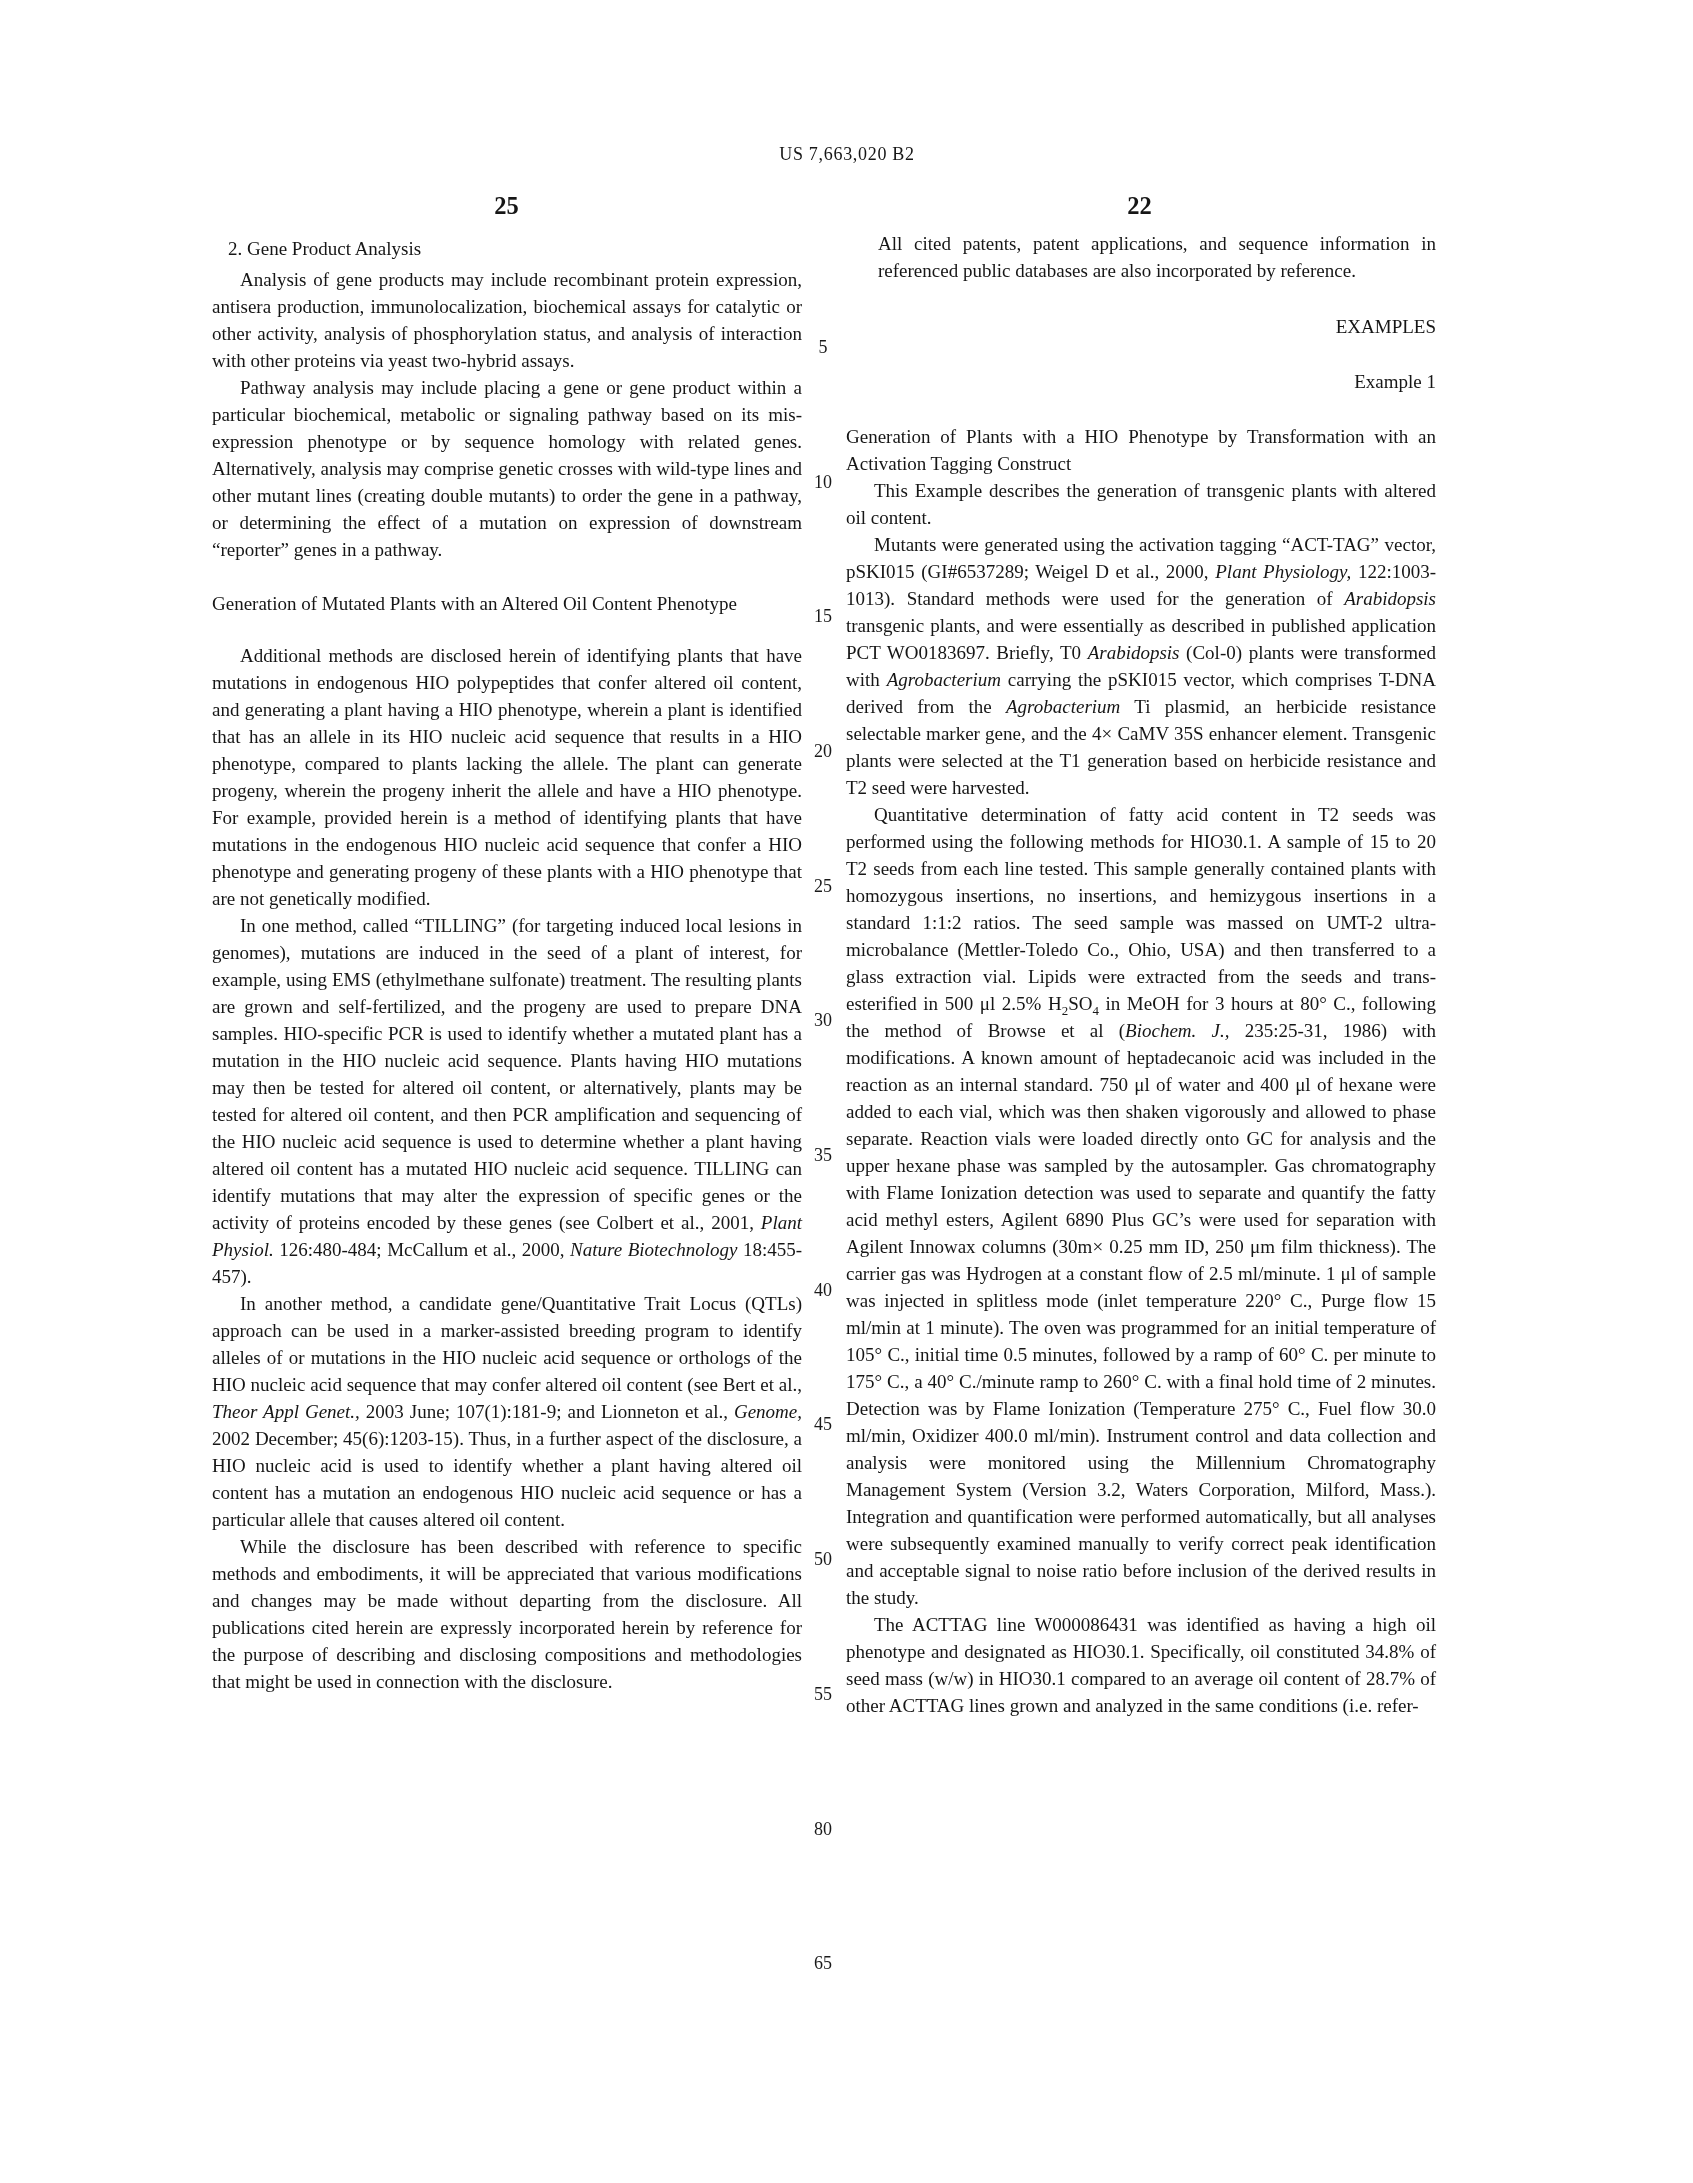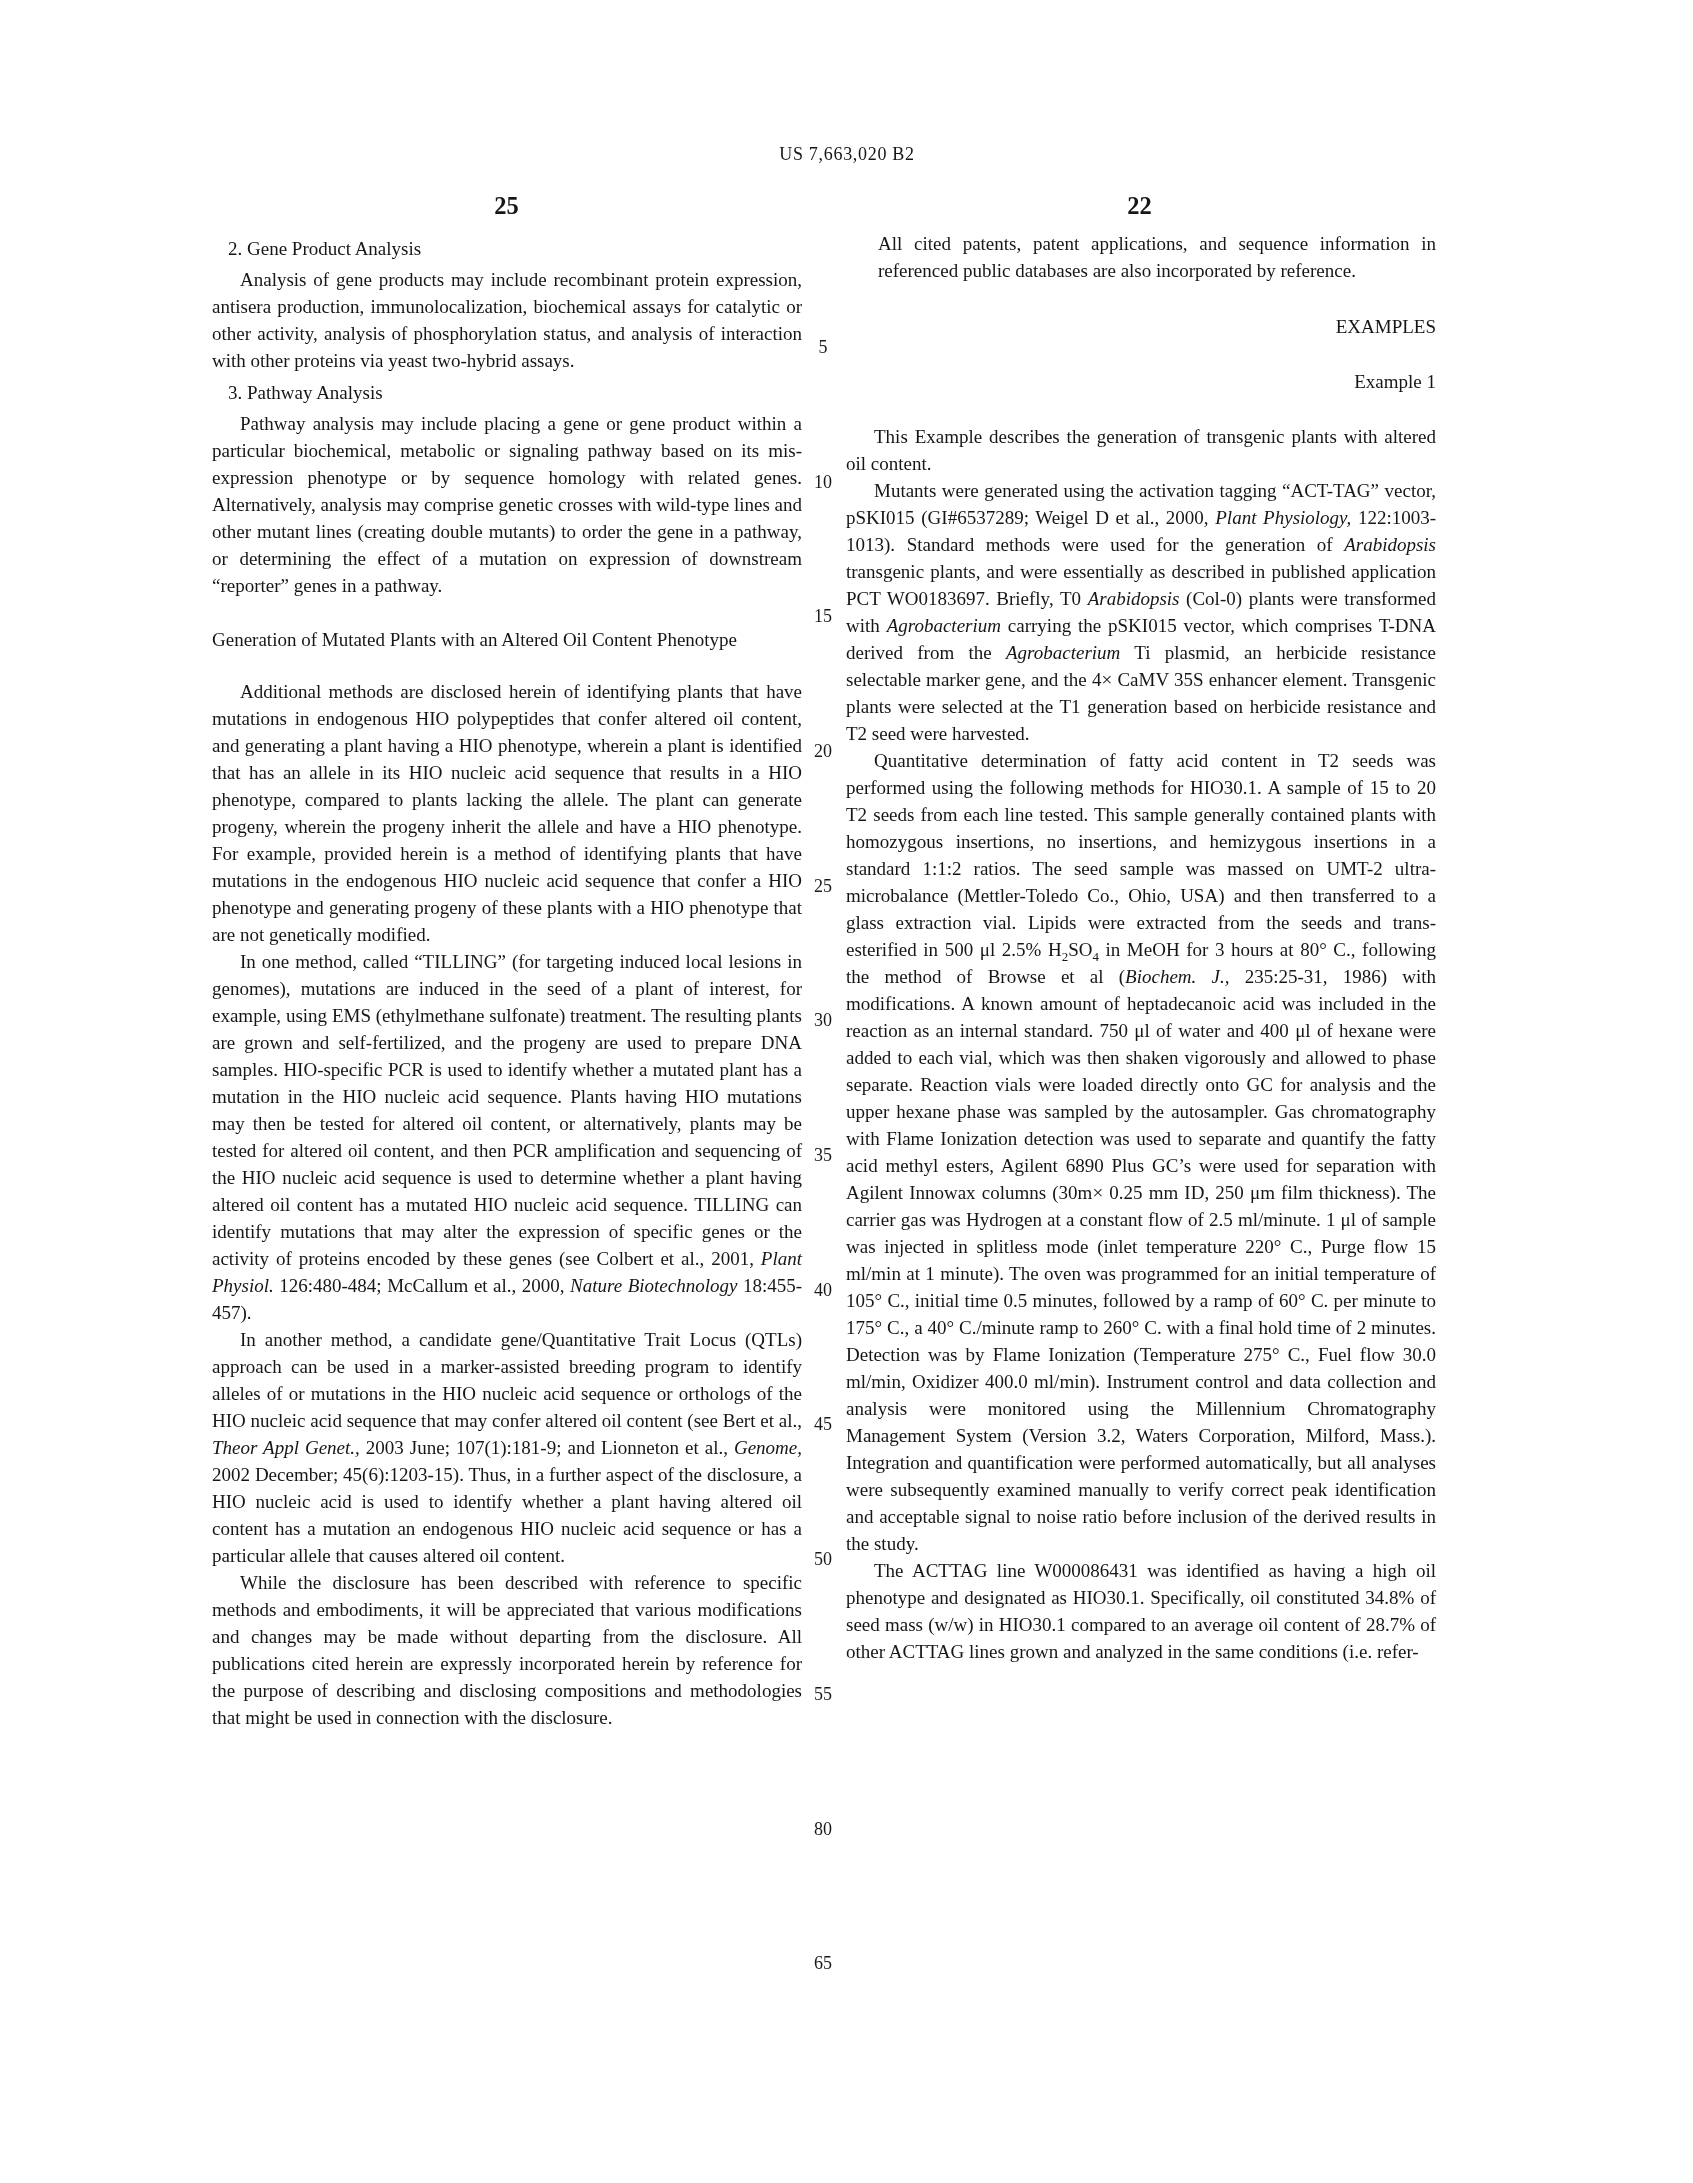--- a/index.html
+++ b/index.html
@@ -65,33 +65,33 @@
     <span style="top:1414px">45</span>
     <span style="top:1549px">50</span>
     <span style="top:1684px">55</span>
     <span style="top:1819px">80</span>
     <span style="top:1953px">65</span>
   </div>
 
   <div class="column column-left">
     <p class="h-num">2. Gene Product Analysis</p>
     <p class="para">Analysis of gene products may include recombinant protein expression, antisera production, immunolocalization, biochemical assays for catalytic or other activity, analysis of phosphorylation status, and analysis of interaction with other proteins via yeast two-hybrid assays.</p>
-    <p class="h-num">3. Pathway Analysis</p>
     <p class="para">Pathway analysis may include placing a gene or gene product within a particular biochemical, metabolic or signaling pathway based on its mis-expression phenotype or by sequence homology with related genes. Alternatively, analysis may comprise genetic crosses with wild-type lines and other mutant lines (creating double mutants) to order the gene in a pathway, or determining the effect of a mutation on expression of downstream “reporter” genes in a pathway.</p>
     <p class="h-section">Generation of Mutated Plants with an Altered Oil Content Phenotype</p>
     <p class="para">Additional methods are disclosed herein of identifying plants that have mutations in endogenous HIO polypeptides that confer altered oil content, and generating a plant having a HIO phenotype, wherein a plant is identified that has an allele in its HIO nucleic acid sequence that results in a HIO phenotype, compared to plants lacking the allele. The plant can generate progeny, wherein the progeny inherit the allele and have a HIO phenotype. For example, provided herein is a method of identifying plants that have mutations in the endogenous HIO nucleic acid sequence that confer a HIO phenotype and generating progeny of these plants with a HIO phenotype that are not genetically modified.</p>
     <p class="para">In one method, called “TILLING” (for targeting induced local lesions in genomes), mutations are induced in the seed of a plant of interest, for example, using EMS (ethylmethane sulfonate) treatment. The resulting plants are grown and self-fertilized, and the progeny are used to prepare DNA samples. HIO-specific PCR is used to identify whether a mutated plant has a mutation in the HIO nucleic acid sequence. Plants having HIO mutations may then be tested for altered oil content, or alternatively, plants may be tested for altered oil content, and then PCR amplification and sequencing of the HIO nucleic acid sequence is used to determine whether a plant having altered oil content has a mutated HIO nucleic acid sequence. TILLING can identify mutations that may alter the expression of specific genes or the activity of proteins encoded by these genes (see Colbert et al., 2001, <em>Plant Physiol.</em> 126:480-484; McCallum et al., 2000, <em>Nature Biotechnology</em> 18:455-457).</p>
     <p class="para">In another method, a candidate gene/Quantitative Trait Locus (QTLs) approach can be used in a marker-assisted breeding program to identify alleles of or mutations in the HIO nucleic acid sequence or orthologs of the HIO nucleic acid sequence that may confer altered oil content (see Bert et al., <em>Theor Appl Genet.,</em> 2003 June; 107(1):181-9; and Lionneton et al., <em>Genome,</em> 2002 December; 45(6):1203-15). Thus, in a further aspect of the disclosure, a HIO nucleic acid is used to identify whether a plant having altered oil content has a mutation an endogenous HIO nucleic acid sequence or has a particular allele that causes altered oil content.</p>
     <p class="para">While the disclosure has been described with reference to specific methods and embodiments, it will be appreciated that various modifications and changes may be made without departing from the disclosure. All publications cited herein are expressly incorporated herein by reference for the purpose of describing and disclosing compositions and methodologies that might be used in connection with the disclosure.</p>
   </div>
 
   <div class="column column-right">
     <p class="para no-indent">All cited patents, patent applications, and sequence information in referenced public databases are also incorporated by reference.</p>
     <p class="h-center">EXAMPLES</p>
     <p class="h-center sub">Example 1</p>
+    <p class="h-block">Generation of Plants with a HIO Phenotype by Transformation with an Activation Tagging Construct</p>
     <p class="para">This Example describes the generation of transgenic plants with altered oil content.</p>
     <p class="para">Mutants were generated using the activation tagging “ACT-TAG” vector, pSKI015 (GI#6537289; Weigel D et al., 2000, <em>Plant Physiology,</em> 122:1003-1013). Standard methods were used for the generation of <em>Arabidopsis</em> transgenic plants, and were essentially as described in published application PCT WO0183697. Briefly, T0 <em>Arabidopsis</em> (Col-0) plants were transformed with <em>Agrobacterium</em> carrying the pSKI015 vector, which comprises T-DNA derived from the <em>Agrobacterium</em> Ti plasmid, an herbicide resistance selectable marker gene, and the 4× CaMV 35S enhancer element. Transgenic plants were selected at the T1 generation based on herbicide resistance and T2 seed were harvested.</p>
     <p class="para">Quantitative determination of fatty acid content in T2 seeds was performed using the following methods for HIO30.1. A sample of 15 to 20 T2 seeds from each line tested. This sample generally contained plants with homozygous insertions, no insertions, and hemizygous insertions in a standard 1:1:2 ratios. The seed sample was massed on UMT-2 ultra-microbalance (Mettler-Toledo Co., Ohio, USA) and then transferred to a glass extraction vial. Lipids were extracted from the seeds and trans-esterified in 500 μl 2.5% H<sub>2</sub>SO<sub>4</sub> in MeOH for 3 hours at 80° C., following the method of Browse et al (<em>Biochem. J.,</em> 235:25-31, 1986) with modifications. A known amount of heptadecanoic acid was included in the reaction as an internal standard. 750 μl of water and 400 μl of hexane were added to each vial, which was then shaken vigorously and allowed to phase separate. Reaction vials were loaded directly onto GC for analysis and the upper hexane phase was sampled by the autosampler. Gas chromatography with Flame Ionization detection was used to separate and quantify the fatty acid methyl esters, Agilent 6890 Plus GC’s were used for separation with Agilent Innowax columns (30m× 0.25 mm ID, 250 μm film thickness). The carrier gas was Hydrogen at a constant flow of 2.5 ml/minute. 1 μl of sample was injected in splitless mode (inlet temperature 220° C., Purge flow 15 ml/min at 1 minute). The oven was programmed for an initial temperature of 105° C., initial time 0.5 minutes, followed by a ramp of 60° C. per minute to 175° C., a 40° C./minute ramp to 260° C. with a final hold time of 2 minutes. Detection was by Flame Ionization (Temperature 275° C., Fuel flow 30.0 ml/min, Oxidizer 400.0 ml/min). Instrument control and data collection and analysis were monitored using the Millennium Chromatography Management System (Version 3.2, Waters Corporation, Milford, Mass.). Integration and quantification were performed automatically, but all analyses were subsequently examined manually to verify correct peak identification and acceptable signal to noise ratio before inclusion of the derived results in the study.</p>
     <p class="para">The ACTTAG line W000086431 was identified as having a high oil phenotype and designated as HIO30.1. Specifically, oil constituted 34.8% of seed mass (w/w) in HIO30.1 compared to an average oil content of 28.7% of other ACTTAG lines grown and analyzed in the same conditions (i.e. refer-</p>
   </div>
 
 </div>
 
 
 </body></html>

